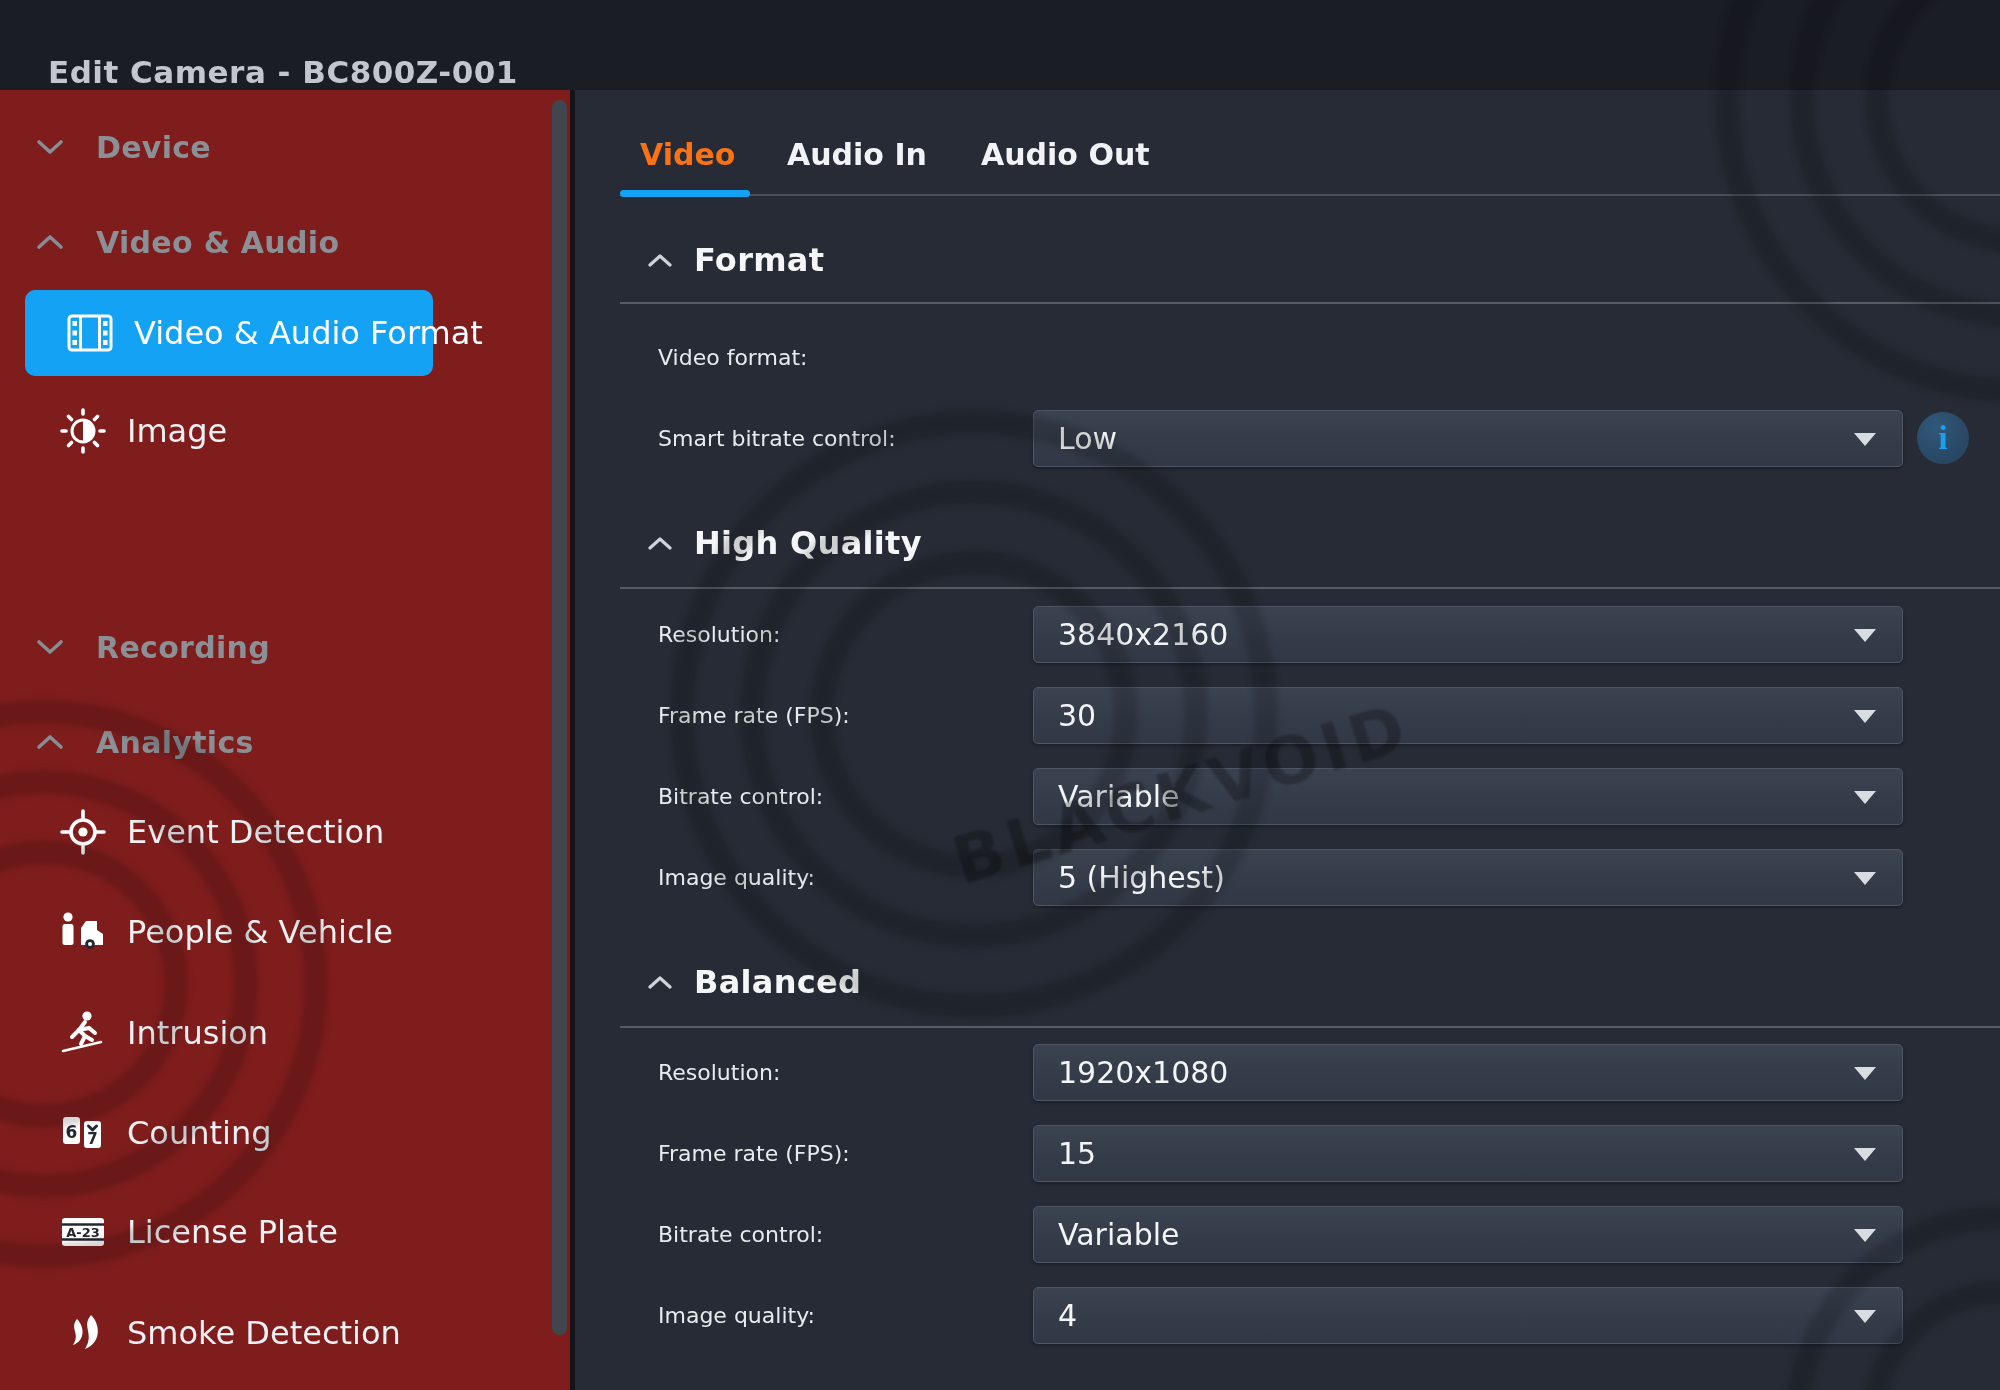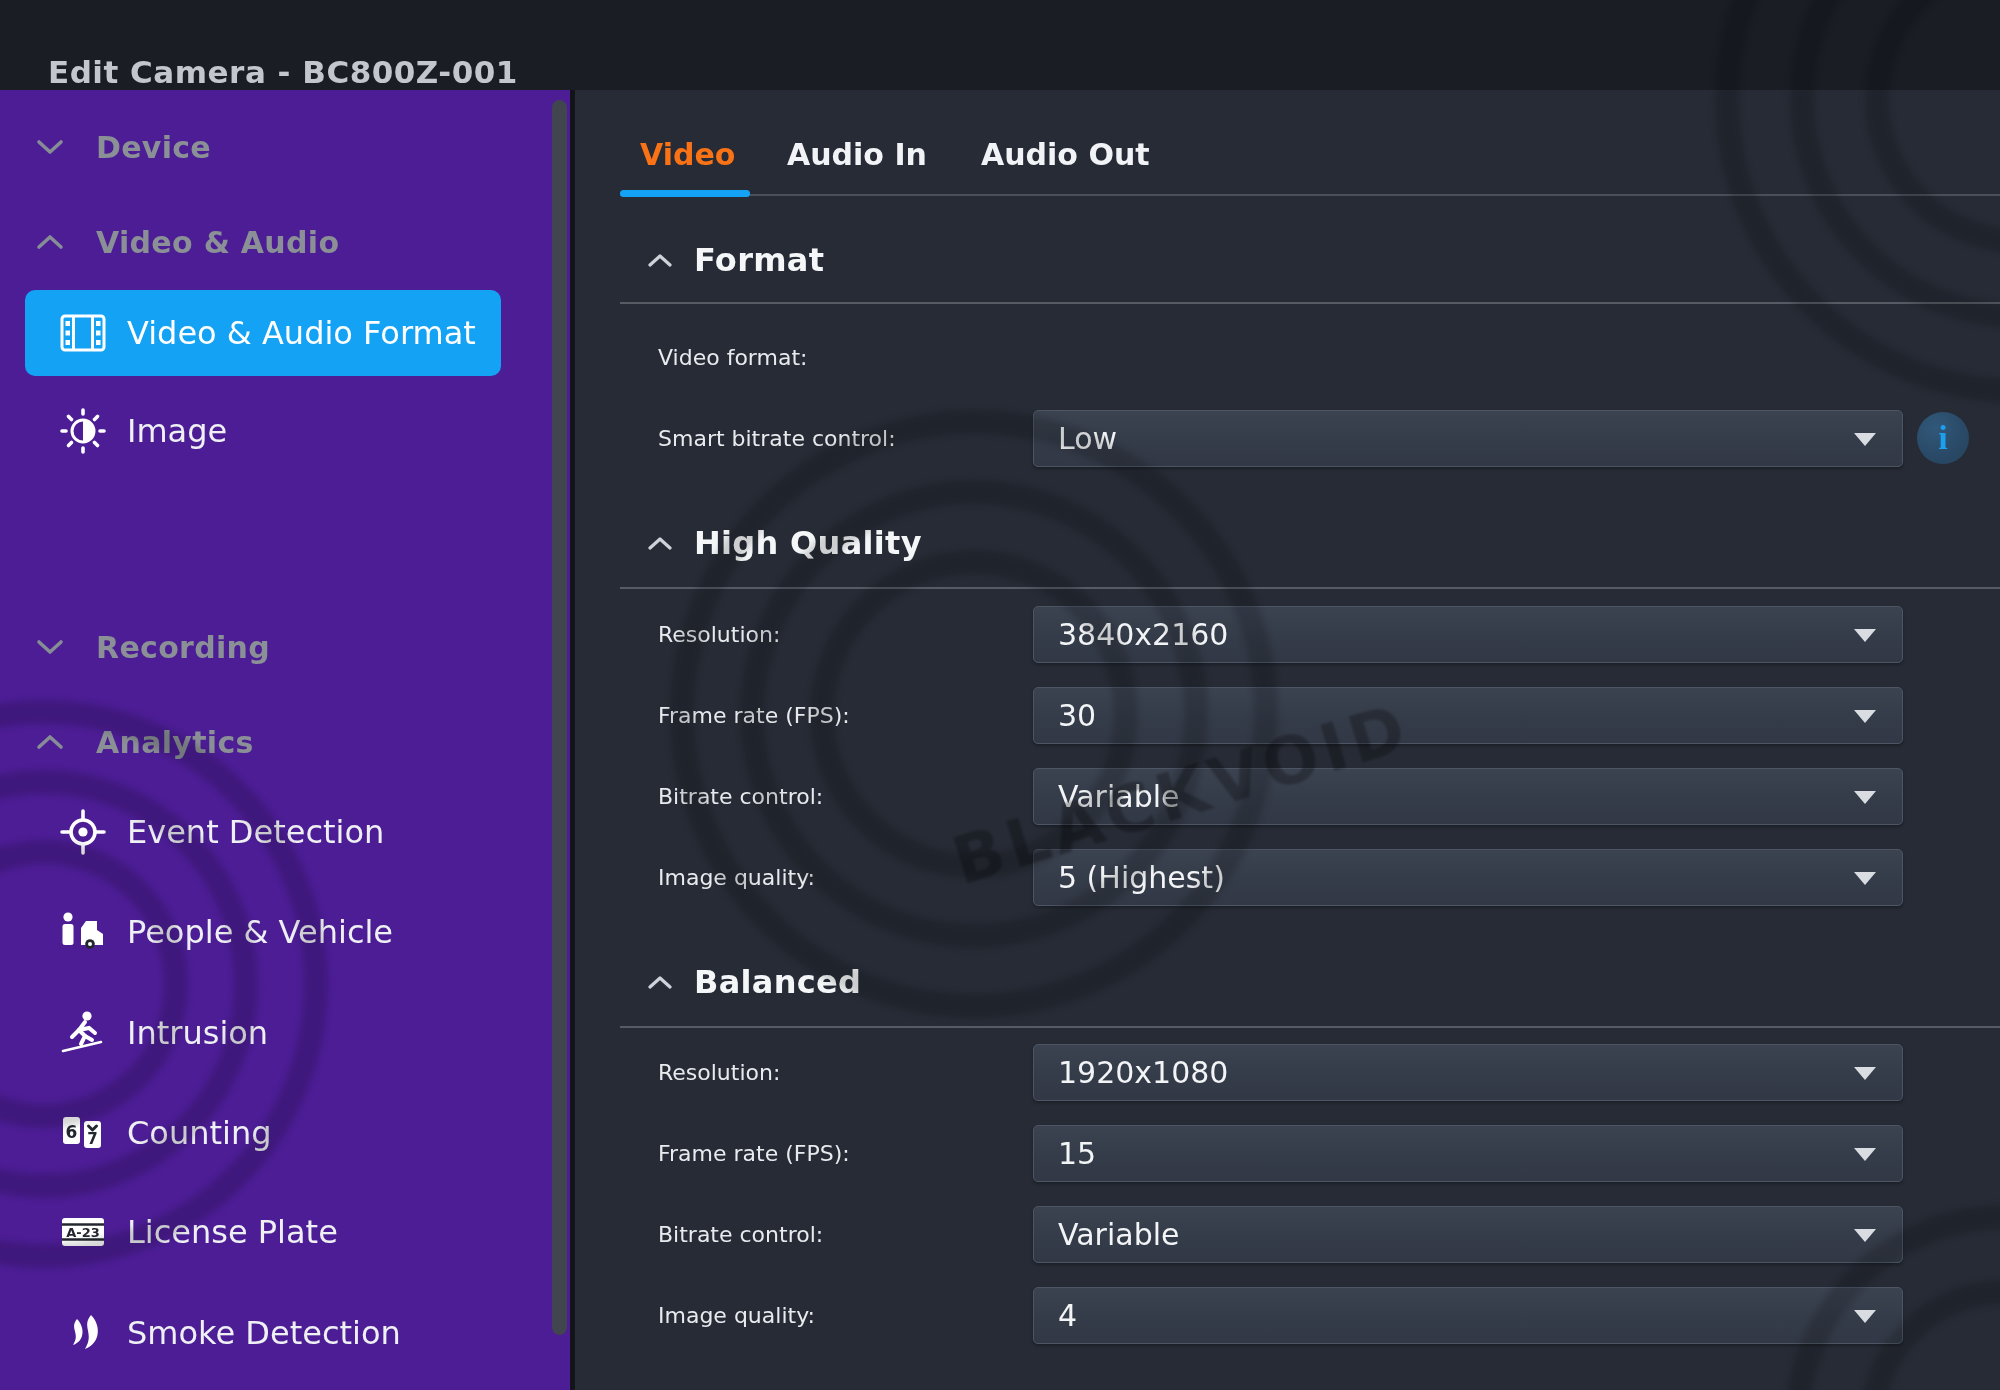--- a/index.html
+++ b/index.html
@@ -6,37 +6,37 @@
   #app{position:relative;width:2000px;height:1390px;overflow:hidden;
        background:#262b35;font-family:"DejaVu Sans","Liberation Sans",sans-serif;
        -webkit-font-smoothing:antialiased;}
 
   
   .titlebar{position:absolute;left:0;top:0;width:2000px;height:90px;background:#1a1d24;z-index:20;}
   .titlebar .title{position:absolute;left:48px;top:0;height:90px;line-height:88px;
        font-size:31px;font-weight:bold;color:#c3c7cd;letter-spacing:.5px;margin-top:28px;}
 
   
-  .sidebar{position:absolute;left:0;top:90px;width:570px;height:1300px;background:#4c1d95;z-index:10;}
+  .sidebar{position:absolute;left:0;top:90px;width:570px;height:1300px;background:#7f1d1d;z-index:10;}
   .vdivider{position:absolute;left:570px;top:90px;width:5px;height:1300px;background:#121419;z-index:12;}
   .scrollthumb{position:absolute;left:552px;top:100px;width:15px;height:1235px;
        background:#40454e;border-radius:8px;z-index:13;}
 
   .sgroup{position:absolute;left:0;width:570px;height:60px;display:flex;align-items:center;
        padding-left:36px;box-sizing:border-box;cursor:default;}
   .sgroup .chev{width:28px;height:18px;margin-right:32px;flex:0 0 auto;display:flex;align-items:center;}
   .sgroup .glabel{font-size:30px;font-weight:bold;color:#8a9096;letter-spacing:.3px;}
 
   .sitem{position:absolute;left:0;width:570px;height:60px;display:flex;align-items:center;
        padding-left:53px;box-sizing:border-box;color:#eef0f3;}
   .sitem .ibox{width:60px;height:60px;flex:0 0 auto;display:flex;align-items:center;justify-content:center;}
   .sitem .ilabel{font-size:32px;margin-left:14px;white-space:nowrap;}
 
-  .sitem.selected{left:25px;width:476px;height:86px;background:#14a2f4;border-radius:10px;
-       padding-left:28px;color:#ffffff;}
+  .sitem.selected{left:25px;width:408px;height:86px;background:#14a2f4;border-radius:10px;
+       padding-left:35px;color:#ffffff;}
 
   
   .main{position:absolute;left:575px;top:90px;width:1425px;height:1300px;background:#262b35;z-index:10;}
 
   .tab{position:absolute;top:40px;height:50px;line-height:50px;font-size:30px;font-weight:bold;
        color:#f1f3f6;cursor:pointer;white-space:nowrap;}
   .tab.active{color:#f97316;}
   .tabline{position:absolute;left:45px;right:0;top:104px;height:2px;background:#4a4f59;}
   .tabunderline{position:absolute;left:45px;top:100px;width:130px;height:7px;border-radius:4px;background:#14a2f4;}
 

